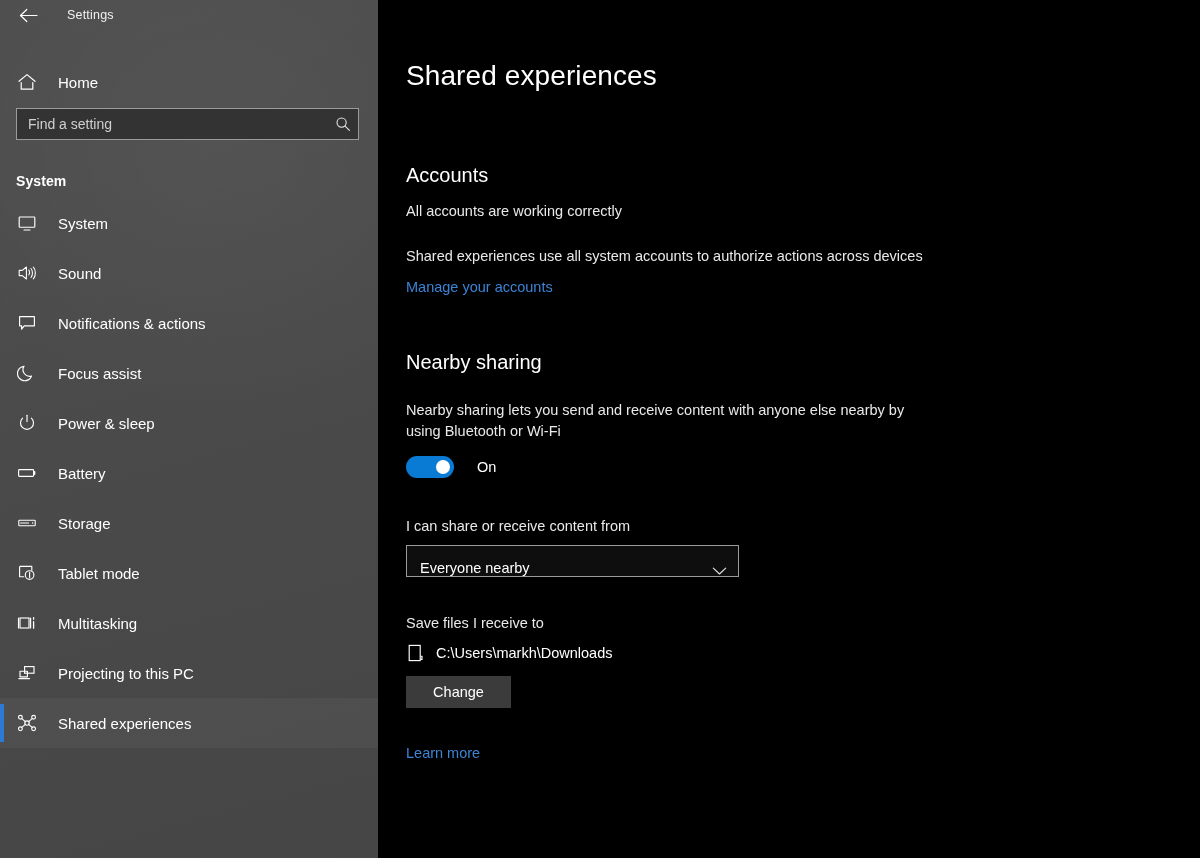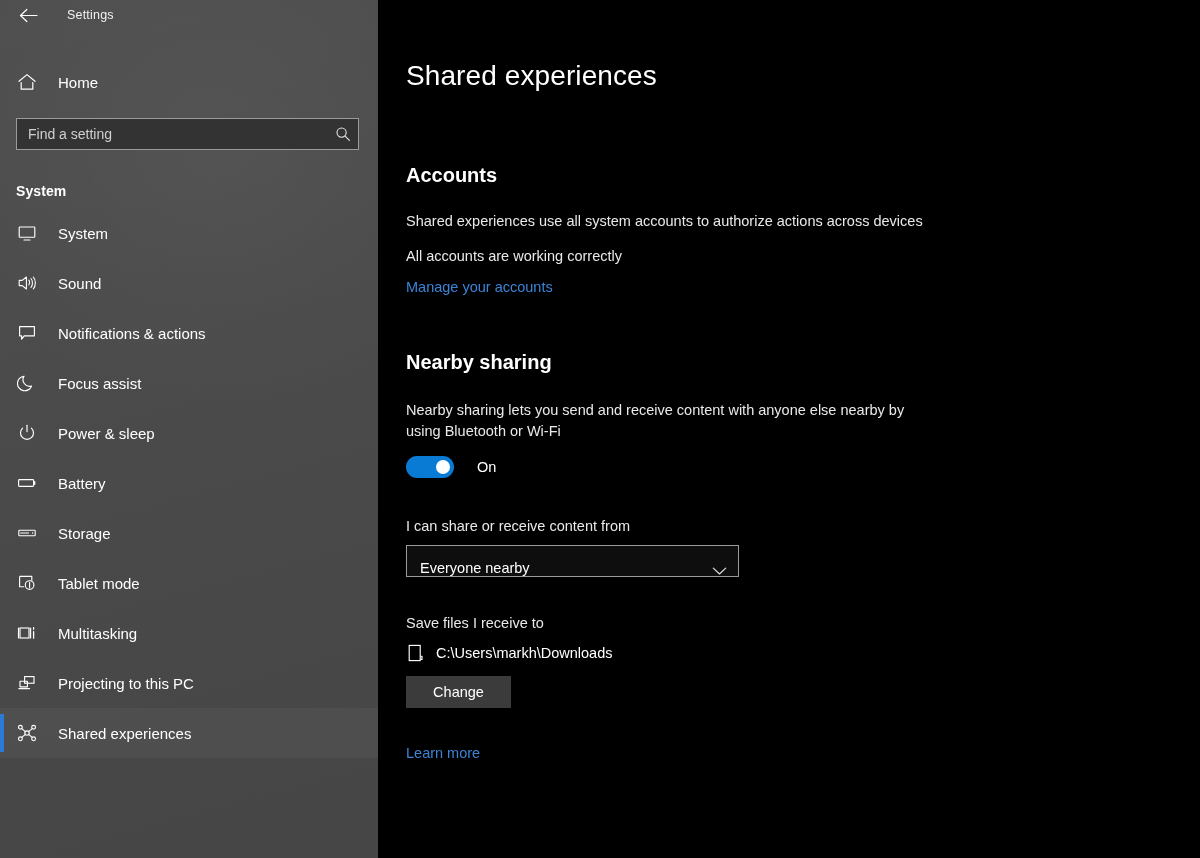--- a/index.html
+++ b/index.html
@@ -73,21 +73,21 @@
     color: #ffffff;
     flex: 0 0 22px;
   }
   .home-row .label {
     margin-left: 20px;
     font-size: 15px;
     color: #ffffff;
   }
 
   .search-wrap {
-    margin: 14px 19px 0 16px;
+    margin: 4px 19px 0 16px;
     height: 32px;
     position: relative;
     border: 1px solid #9b9b9b;
     background: #333333;
     display: flex;
     align-items: center;
   }
   .search-wrap input {
     flex: 1 1 auto;
     height: 100%;
@@ -167,21 +167,21 @@
   .page-title {
     font-size: 28px;
     font-weight: normal;
     color: #ffffff;
     margin-top: 60px;
     letter-spacing: 0.1px;
   }
 
   .section-title {
     font-size: 20px;
-    font-weight: bold;
+    font-weight: normal;
     color: #ffffff;
     margin-top: 0;
   }
 
   .accounts-section { margin-top: 72px; }
 
   .body-text {
     font-size: 14.5px;
     line-height: 21px;
     color: #e9e9e9;
@@ -459,22 +459,22 @@
 
     </div>
   </div>
 
   <div class="content">
 
     <h1 class="page-title">Shared experiences</h1>
 
     <div class="accounts-section">
       <h2 class="section-title">Accounts</h2>
+      <p class="body-text accounts-status">All accounts are working correctly</p>
       <p class="body-text accounts-desc">Shared experiences use all system accounts to authorize actions across devices</p>
-      <p class="body-text accounts-status">All accounts are working correctly</p>
       <a class="link manage-link" href="#">Manage your accounts</a>
     </div>
 
     <div class="nearby-section">
       <h2 class="section-title">Nearby sharing</h2>
       <p class="body-text nearby-desc">Nearby sharing lets you send and receive content with anyone else nearby by using Bluetooth or Wi-Fi</p>
 
       <div class="toggle-row">
         <div class="toggle">
           <div class="knob"></div>

